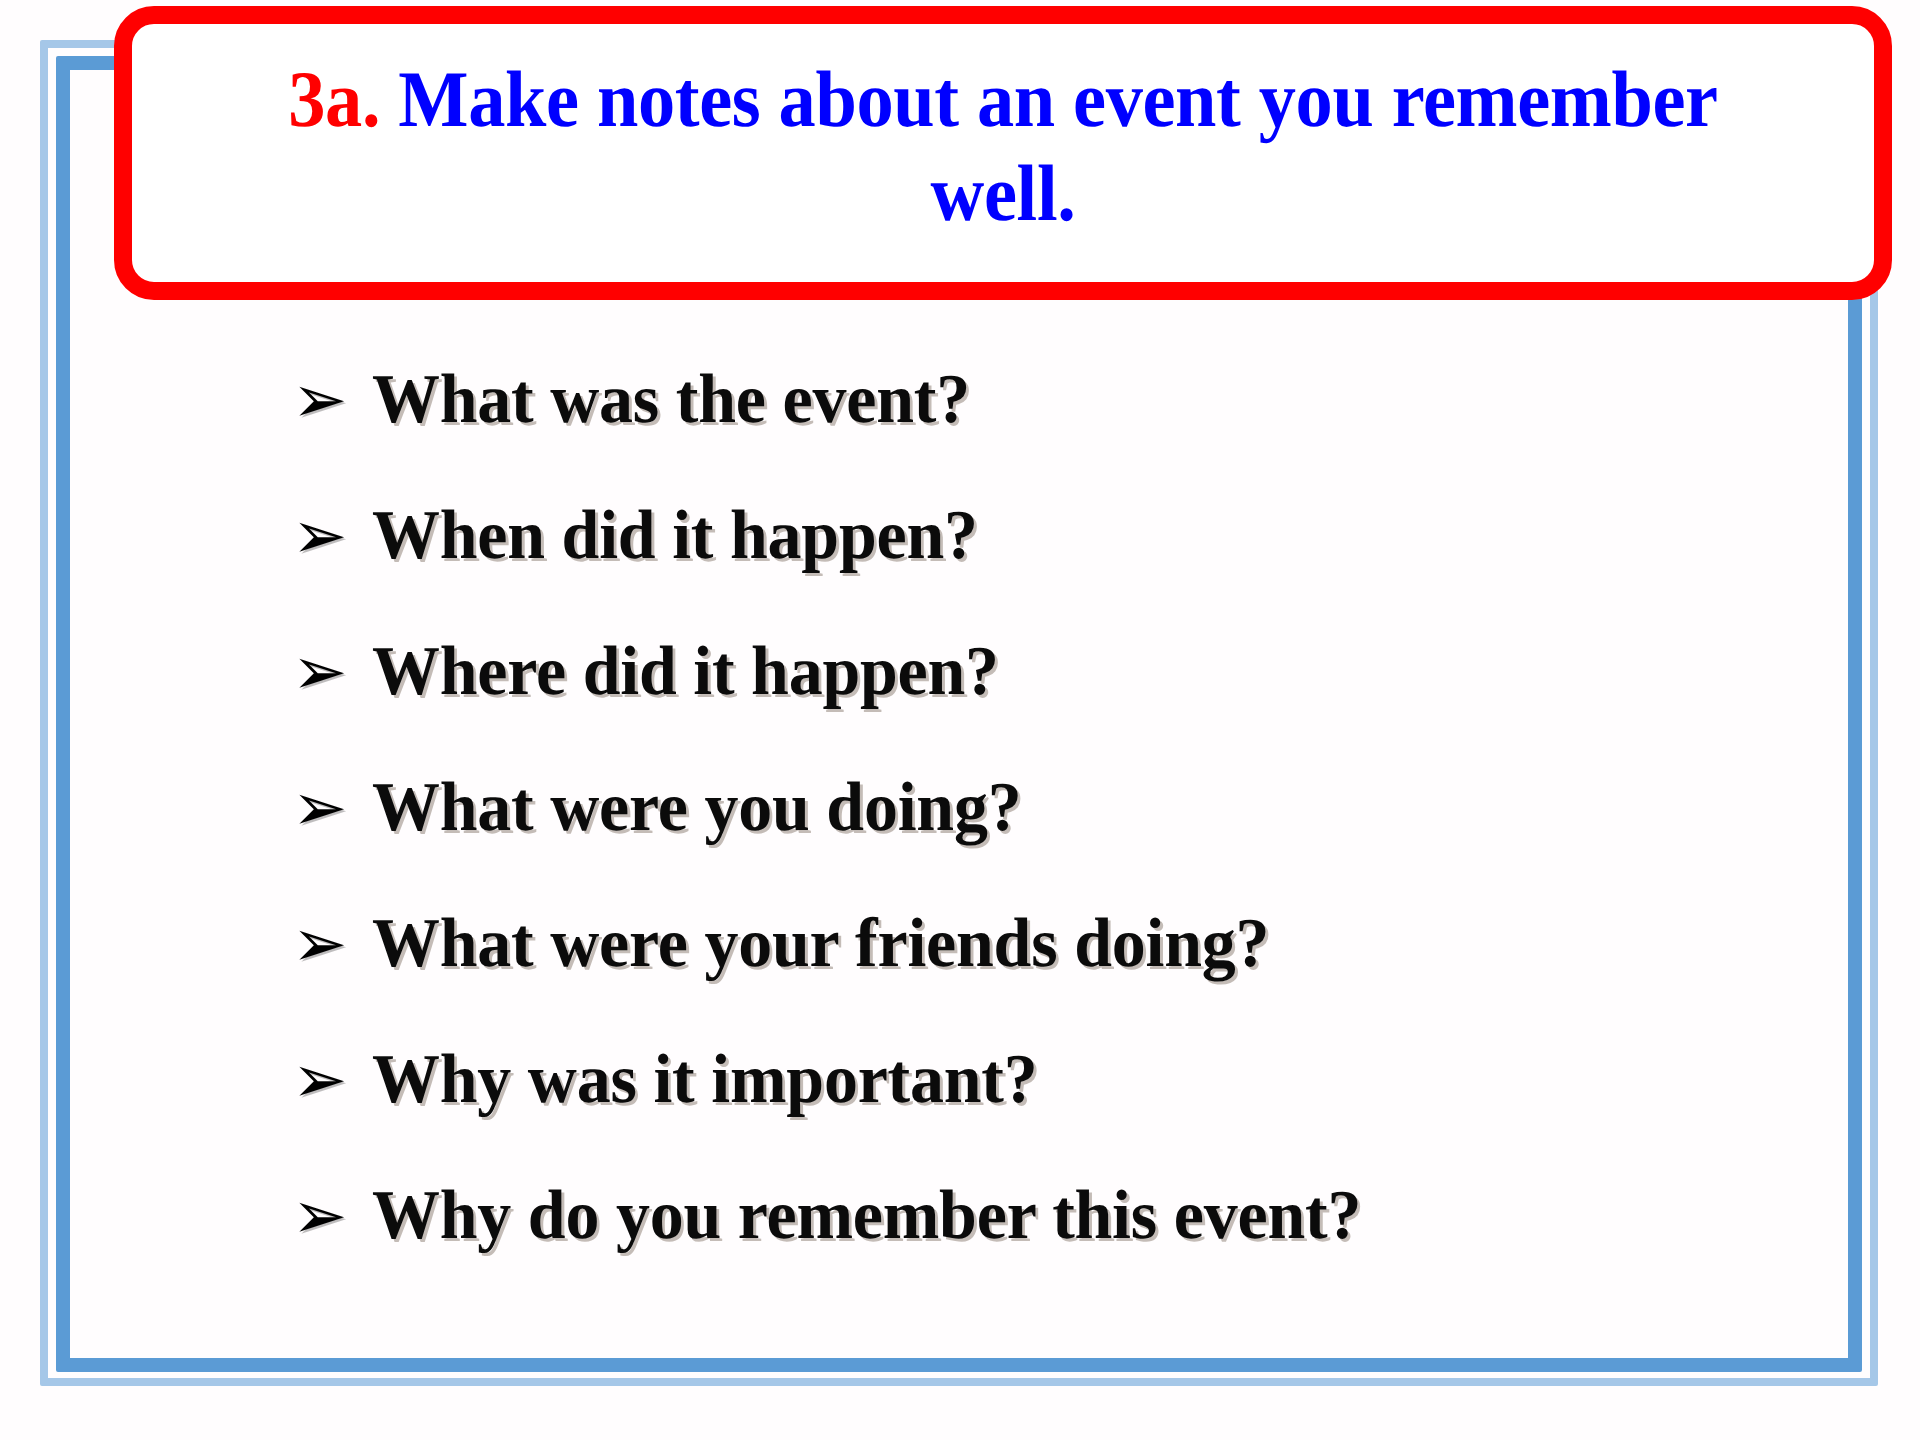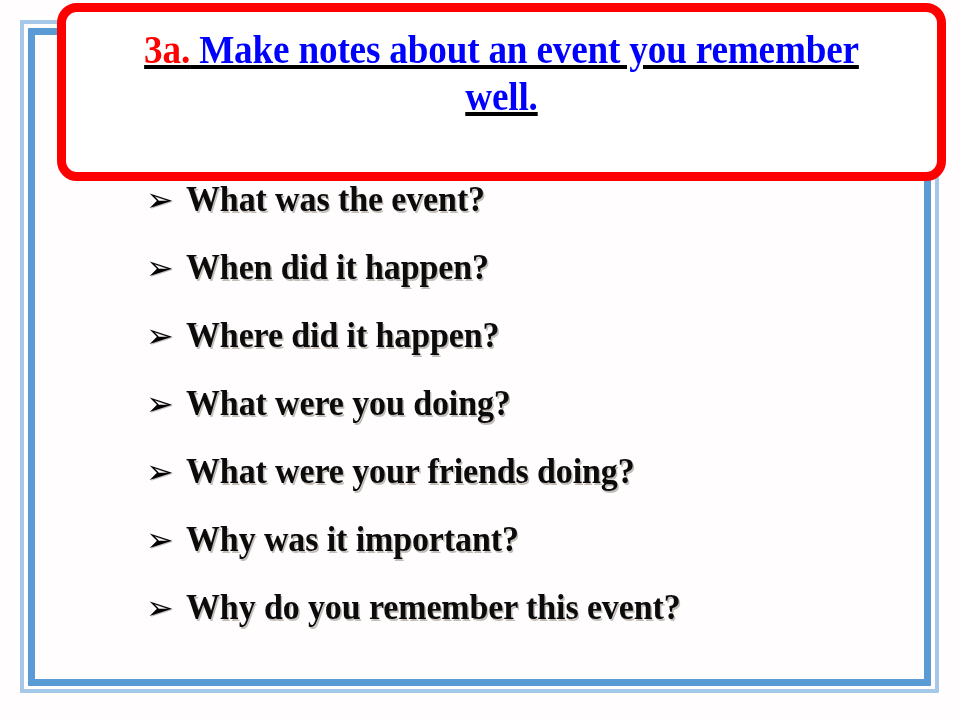--- a/index.html
+++ b/index.html
@@ -45,30 +45,29 @@
     box-sizing: border-box;
     border-radius: 1px;
   }
 
   
   .title-box {
     position: absolute;
     left: 57px;
     top: 3px;
     width: 889px;
-    height: 178px;
+    height: 147px;
     box-sizing: border-box;
     background: #ffffff;
     border: 9px solid #ff0000;
     border-radius: 20px;
     display: flex;
     align-items: flex-start;
     justify-content: flex-end;
     padding: 14px 16px 0 16px;
-    text-decoration: underline;
   }
   .title-text {
     text-align: center;
     font-weight: bold;
     font-size: 40px;
     line-height: 1.18;
     letter-spacing: -0.2px;
     transform: scaleX(0.93);
     transform-origin: center top;
     white-space: normal;

